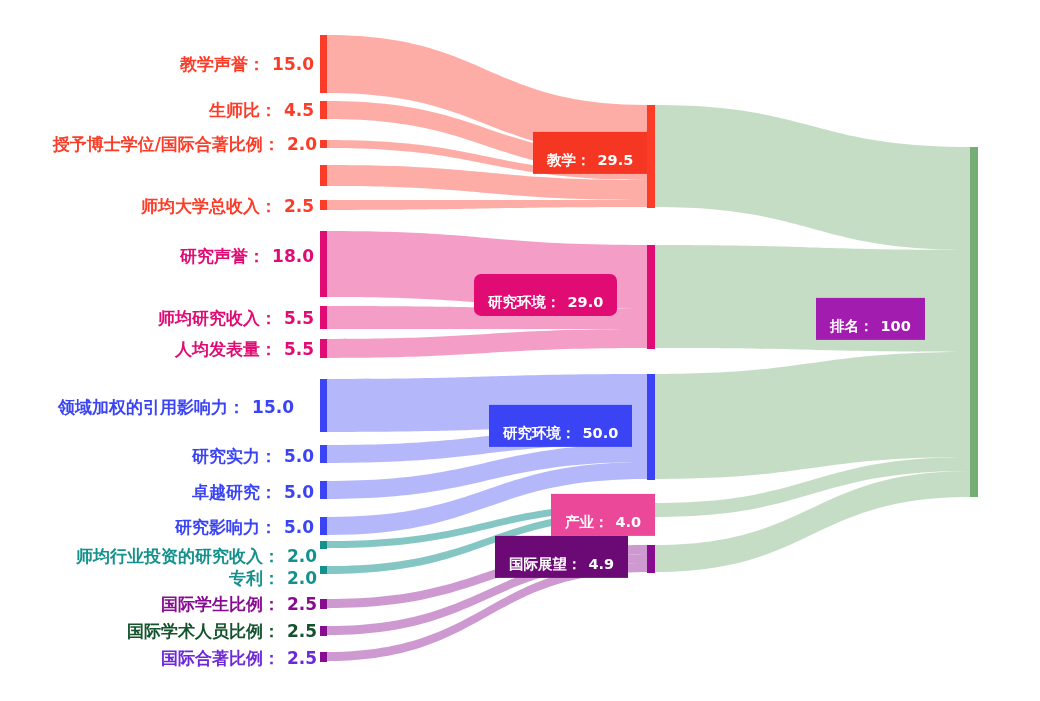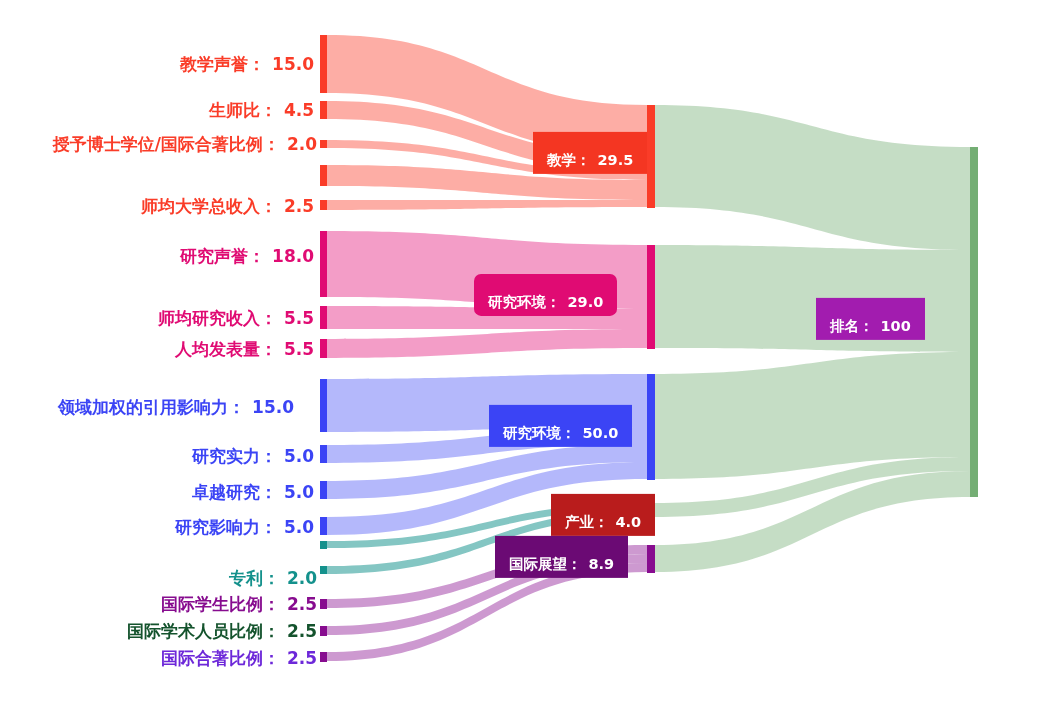--- a/index.html
+++ b/index.html
@@ -164,20 +164,23 @@
   </div>
 
   <div class="node-label-left" style="right:726px; top:492px; color:#3b44f5;">
     <span>卓越研究</span><span>：</span><span class="lbl-gap"></span><span>5.0</span>
   </div>
 
   <div class="node-label-left" style="right:726px; top:527px; color:#3b44f5;">
     <span>研究影响力</span><span>：</span><span class="lbl-gap"></span><span>5.0</span>
   </div>
 
+  <div class="node-label-left" style="right:723px; top:556px; color:#14918c;">
+    <span>师均行业投资的研究收入</span><span>：</span><span class="lbl-gap"></span><span>2.0</span>
+  </div>
 
   <div class="node-label-left" style="right:723px; top:578px; color:#14918c;">
     <span>专利</span><span>：</span><span class="lbl-gap"></span><span>2.0</span>
   </div>
 
   <div class="node-label-left" style="right:723px; top:604px; color:#870c8f;">
     <span>国际学生比例</span><span>：</span><span class="lbl-gap"></span><span>2.5</span>
   </div>
 
   <div class="node-label-left" style="right:723px; top:631px; color:#14532d;">
@@ -193,25 +196,25 @@
   </div>
 
   <div class="node-label-box" style="left:474px; top:295px; background:#e00b73;border-radius:7px;">
     <span>研究环境</span><span>：</span><span class="lbl-gap"></span><span>29.0</span>
   </div>
 
   <div class="node-label-box" style="left:489px; top:426px; background:#3b44f5;">
     <span>研究环境</span><span>：</span><span class="lbl-gap"></span><span>50.0</span>
   </div>
 
-  <div class="node-label-box" style="left:551px; top:515px; background:#b91c1c;">
+  <div class="node-label-box" style="left:551px; top:515px; background:#ec4899;">
     <span>产业</span><span>：</span><span class="lbl-gap"></span><span>4.0</span>
   </div>
 
   <div class="node-label-box" style="left:495px; top:557px; background:#6b0a74;">
-    <span>国际展望</span><span>：</span><span class="lbl-gap"></span><span>8.9</span>
+    <span>国际展望</span><span>：</span><span class="lbl-gap"></span><span>4.9</span>
   </div>
 
   <div class="node-label-box" style="left:816px; top:319px; background:#a21caf;">
     <span>排名</span><span>：</span><span class="lbl-gap"></span><span>100</span>
   </div>
 
 </div>
 
 </body></html>

